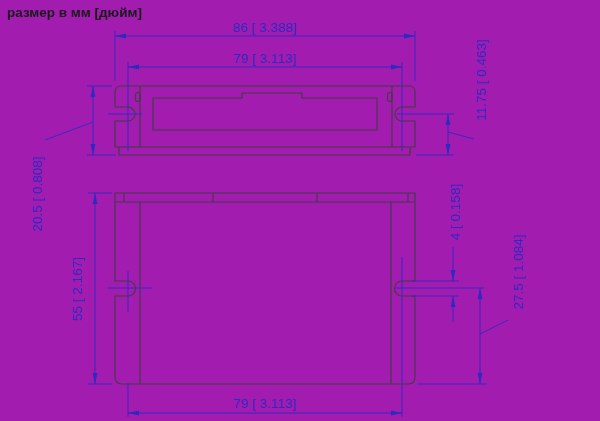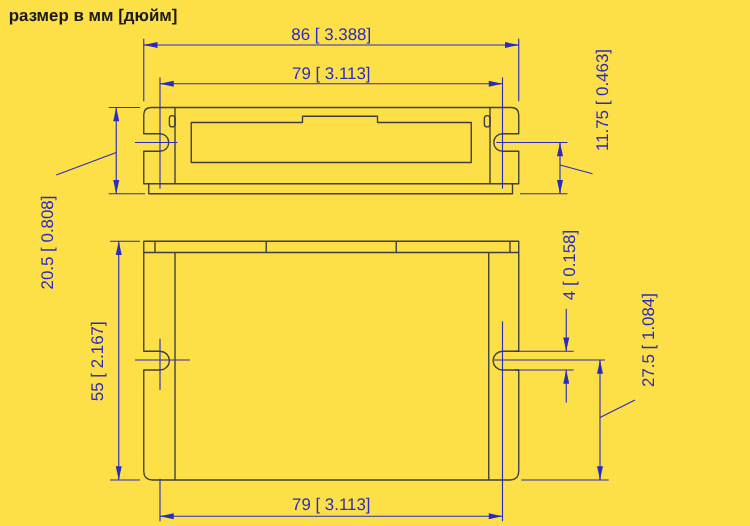--- a/index.html
+++ b/index.html
@@ -1,16 +1,16 @@
 <!DOCTYPE html>
 <html><head>
 <meta charset="utf-8">
 <style>
   html,body{margin:0;padding:0;background:#ffffff;}
-  .frame{width:600px;height:421px;position:relative;background:#fde047;overflow:hidden;}
+  .frame{width:600px;height:421px;position:relative;background:#a21caf;overflow:hidden;}
   svg{display:block;}
   .outline{stroke:#3f3f3f;stroke-width:1.1;fill:none;stroke-linejoin:round;stroke-linecap:butt;}
   .dimline{stroke:#2b2bc0;stroke-width:0.9;fill:none;}
   .dimarrow{fill:#2b2bc0;stroke:none;}
   .dimtext{font-family:"Liberation Sans","DejaVu Sans",sans-serif;font-size:13.5px;fill:#2b2bc0;}
   .titletext{font-family:"Liberation Sans","DejaVu Sans",sans-serif;font-size:13.5px;font-weight:bold;fill:#1a1a1a;}
 </style>
 </head>
 <body>
 

